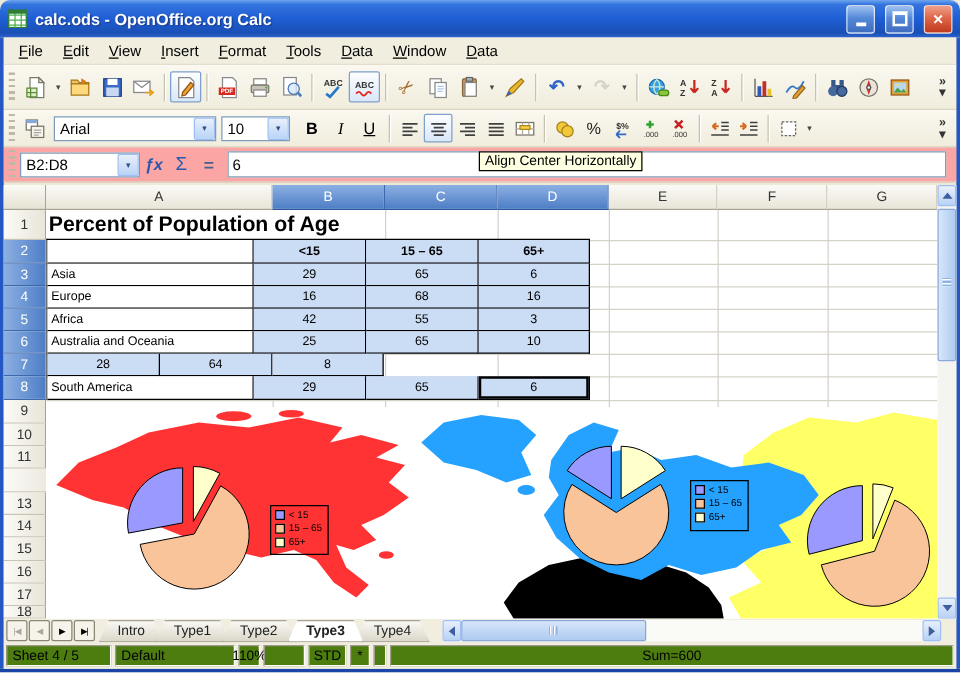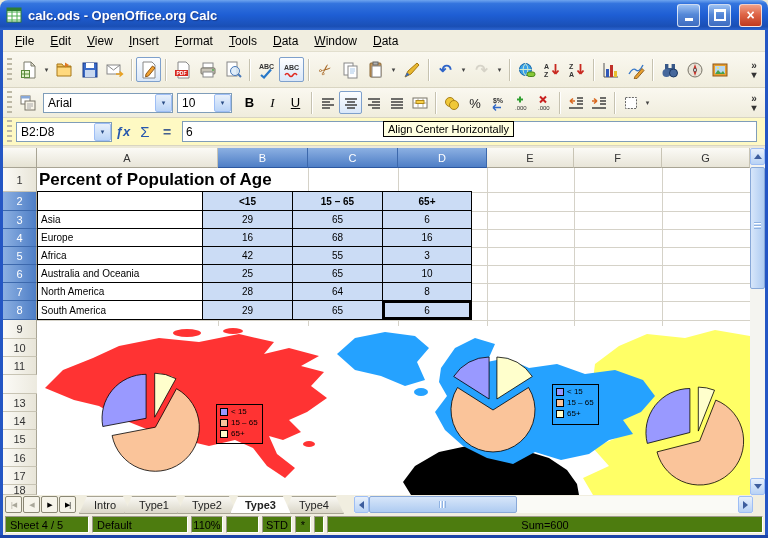--- a/index.html
+++ b/index.html
@@ -24,21 +24,21 @@
   .botB{left:0;top:535px;width:768px;height:3px;background:#1B44A8}
   
   .menubar{left:3px;top:30px;width:762px;height:22px;background:#F1EEE0;display:flex;align-items:center;
     padding-left:4px;box-sizing:border-box;border-bottom:1px solid #E2DFCE}
   .mi{display:inline-block;padding:0 8px;line-height:20px;font-size:12px}
   .mi::first-letter{text-decoration:underline}
   
   .tb{left:3px;top:52px;width:762px;height:36px;background:linear-gradient(#FAF8F0,#F0EDDD);
     display:flex;align-items:center;box-sizing:border-box;border-bottom:1px solid #D9D5C2;padding:0 2px}
   .tb2{top:88px;height:30px}
-  .fb{top:118px;height:28px;background:#fef9c3;border-bottom:1px solid #D9D5C2}
+  .fb{top:118px;height:28px;background:#fca5a5;border-bottom:1px solid #D9D5C2}
   .grip{width:5px;height:24px;margin:0 4px 0 2px;
     background:repeating-linear-gradient(180deg,#BDB9A6 0 2px,transparent 2px 5px)}
   .tbtn{width:25px;height:25px;display:flex;align-items:center;justify-content:center;
     border:1px solid transparent;border-radius:2px;box-sizing:border-box;flex:none}
   .tb2 .tbtn{width:23px;height:23px}
   .tbtn.pressed{background:linear-gradient(#FDFEFF,#D9E7F9);border:1px solid #7EA0CC}
   .tbtn.dis{opacity:.4}
   .dd{width:11px;height:25px;display:flex;align-items:center;justify-content:center;
     font-size:7px;color:#444;flex:none}
   .sep{width:1px;height:22px;background:#C6C2B0;box-shadow:1px 0 0 #FFFFFF;margin:0 4px;flex:none}
@@ -555,21 +555,20 @@
         <div class="tc wc num selc">55</div>
         <div class="tc wd num selc">3</div>
       </div>
       <div class="trow" style="height:18px">
         <div class="tc wa">Australia and Oceania</div>
         <div class="tc wb num selc">25</div>
         <div class="tc wc num selc">65</div>
         <div class="tc wd num selc">10</div>
       </div>
       <div class="trow" style="height:18px">
-        <div class="tc wa">North America</div>
         <div class="tc wb num selc">28</div>
         <div class="tc wc num selc">64</div>
         <div class="tc wd num selc">8</div>
       </div>
       <div class="trow" style="height:19px">
         <div class="tc wa">South America</div>
         <div class="tc wb num selc">29</div>
         <div class="tc wc num selc">65</div>
         <div class="tc wd num selc act">6</div>
       </div>
@@ -664,19 +663,19 @@
     <div class="htrack"></div>
     <div class="sbtn" style="height:17px">
         <span class="tri right"></span>
       </div>
   </div>
 </div>
 
 <div class="abs statusbar">
   <span class="sp" style="width:84px">Sheet 4 / 5</span>
   <span class="sp" style="width:96px">Default</span>
-  <span class="sp c" style="width:32px">110%</span>
+  <span class="sp c" style="width:17px">110%</span>
   <span class="sp c" style="width:33px"></span>
   <span class="sp c" style="width:30px">STD</span>
   <span class="sp c" style="width:16px">*</span>
   <span class="sp c" style="width:10px"></span>
   <span class="sp c" style="flex:1">Sum=600</span>
 </div>
 
 </body></html>

